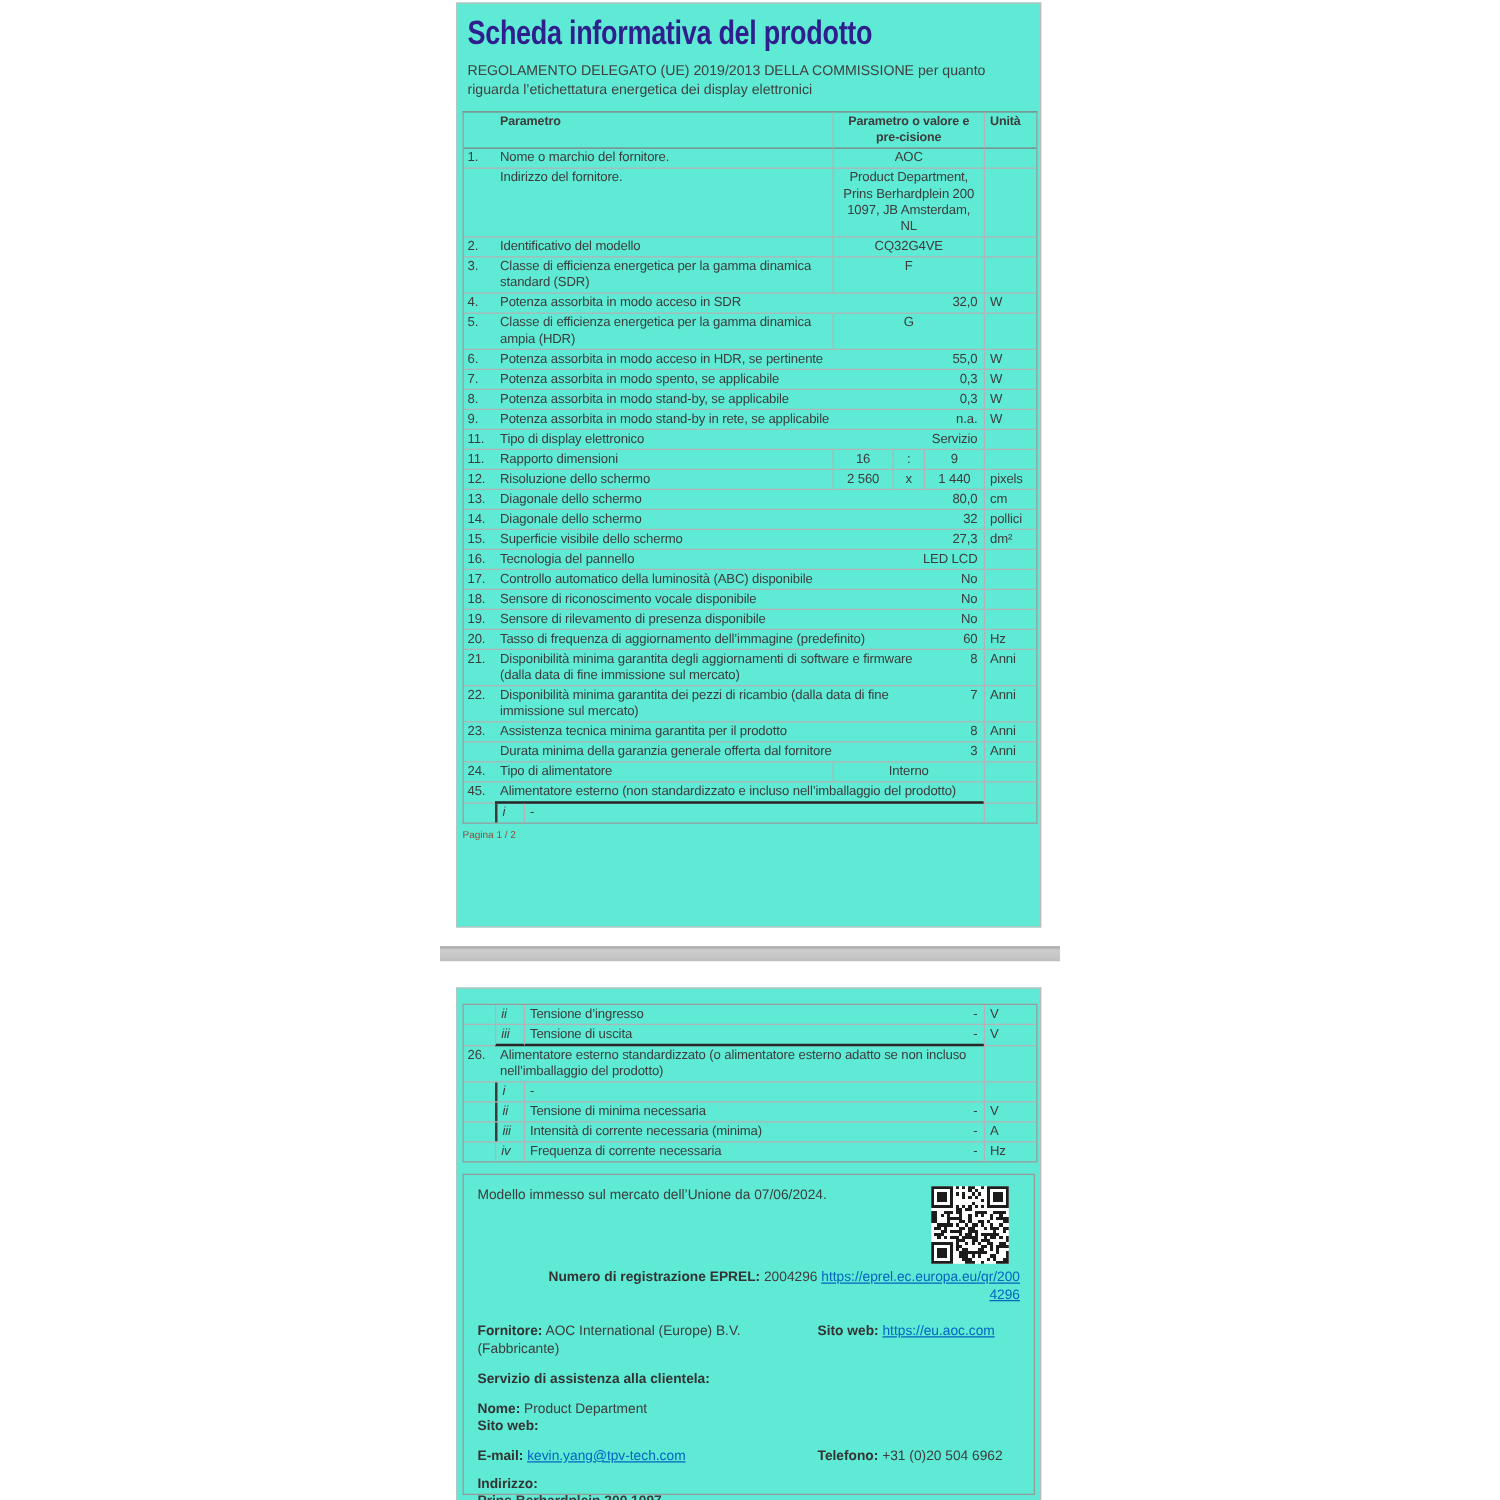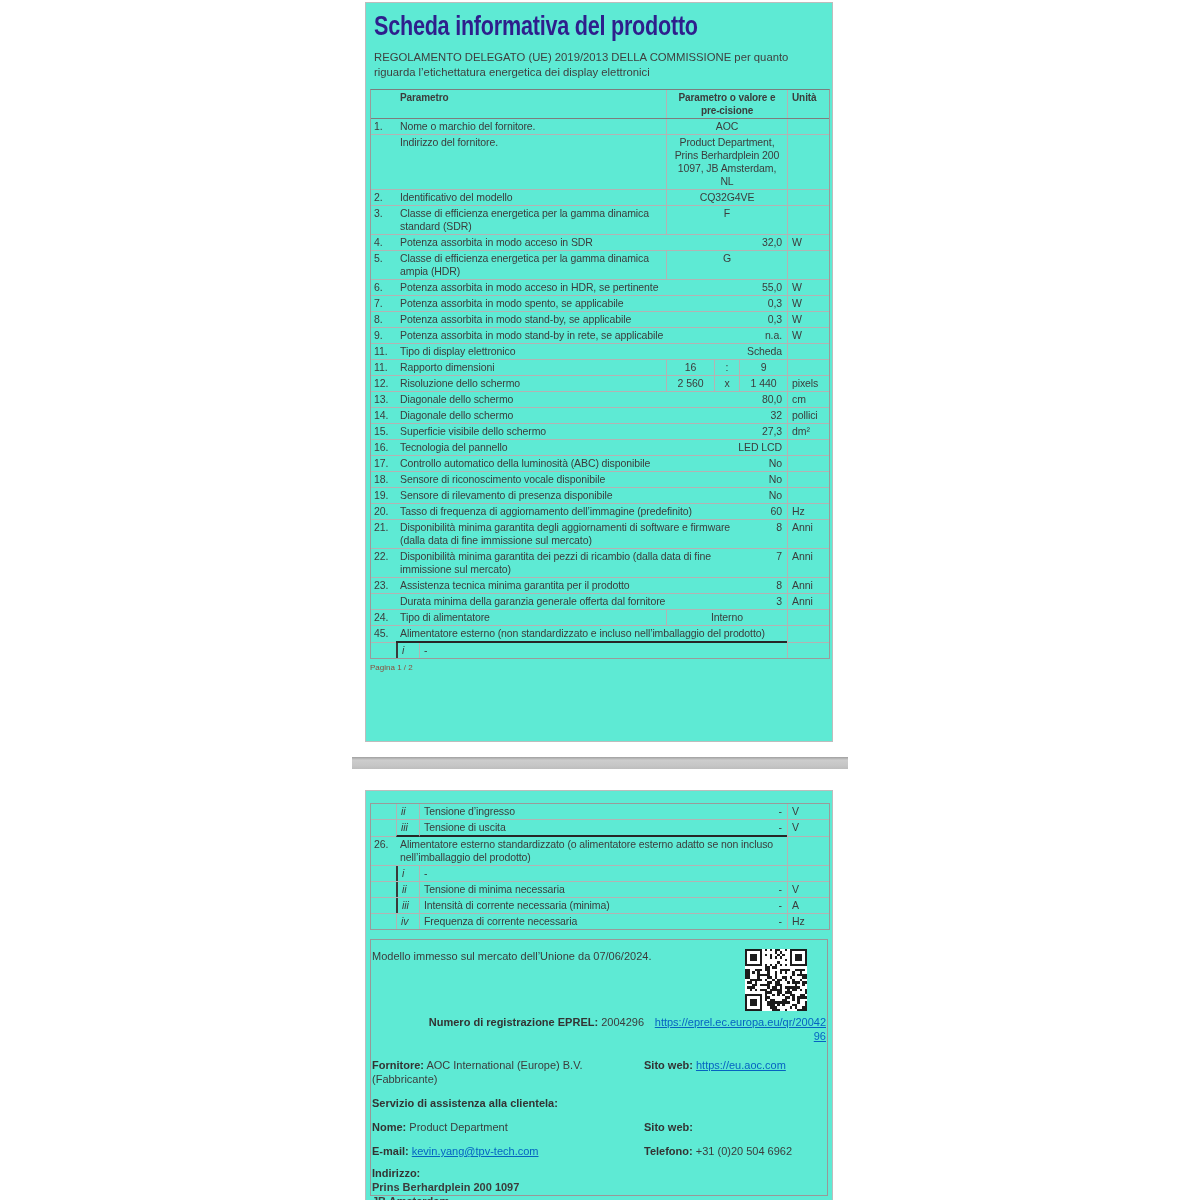--- a/index.html
+++ b/index.html
@@ -44,33 +44,33 @@
 
   .page-footer{font-size:8px;color:var(--page-footer,#8a4f3d);margin:4px 4px 0 0;}
 
   .separator{
     position:absolute;left:352px;top:757px;width:496px;height:12px;
     background:linear-gradient(180deg,#9f9f9f 0%,#cdcdcd 25%,var(--separator-bar,#c6c6c6) 70%,#bdbdbd 100%);
   }
 
   .info-box{
     width:458px;border:1px solid #989898;height:257px;margin-top:9px;
-    position:relative;padding:9px 1px;box-sizing:border-box;font-size:11px;line-height:14px;
+    position:relative;padding:9px 11px;box-sizing:border-box;font-size:11px;line-height:14px;
   }
   .ib-row{display:flex;align-items:flex-start;}
   .ib-left{width:272px;flex:none;}
   .ib-right{flex:1;}
   .lbl{font-weight:bold;color:#333;}
   a.link{color:var(--hyperlink,#0563c1);text-decoration:underline;}
   .wrap-link{word-break:break-all;display:inline-block;max-width:172px;}
   .qr{position:absolute;top:9px;right:20px;width:62px;height:62px;}
   .mt-eprel{margin-top:52px;text-align:right;}
   .mt-forn{margin-top:15px;}
   .mt-serv{margin-top:10px;}
-  .mt-nome{margin-top:10px;}
+  .mt-nome{margin-top:10px;flex-direction:column;}
   .mt-mail{margin-top:10px;align-items:center;}
   .mt-ind{margin-top:8px;}
   .addr{line-height:14px;font-weight:bold;}
 </style>
 </head>
 <body>
 
 <div class="page" id="page1">
   <div class="page-title">Scheda informativa del prodotto</div>
   <div class="subtitle">REGOLAMENTO DELEGATO (UE) 2019/2013 DELLA COMMISSIONE per quanto riguarda l’etichettatura energetica dei display elettronici</div>
@@ -132,21 +132,21 @@
         <div class="c-merged"><span>Potenza assorbita in modo stand-by, se applicabile</span><span class="vright">0,3</span></div>
         <div class="cell c-unit">W</div>
       </div>
       <div class="trow">
         <div class="cell c-num">9.</div>
         <div class="c-merged"><span>Potenza assorbita in modo stand-by in rete, se applicabile</span><span class="vright">n.a.</span></div>
         <div class="cell c-unit">W</div>
       </div>
       <div class="trow">
         <div class="cell c-num">11.</div>
-        <div class="c-merged"><span>Tipo di display elettronico</span><span class="vright">Scheda</span></div>
+        <div class="c-merged"><span>Tipo di display elettronico</span><span class="vright">Servizio</span></div>
         <div class="cell c-unit"></div>
       </div>
       <div class="trow">
         <div class="cell c-num">11.</div>
         <div class="cell c-param">Rapporto dimensioni</div>
         <div class="cell c-v1">16</div>
         <div class="cell c-vsep">:</div>
         <div class="cell c-v2">9</div>
         <div class="cell c-unit"></div>
       </div>

